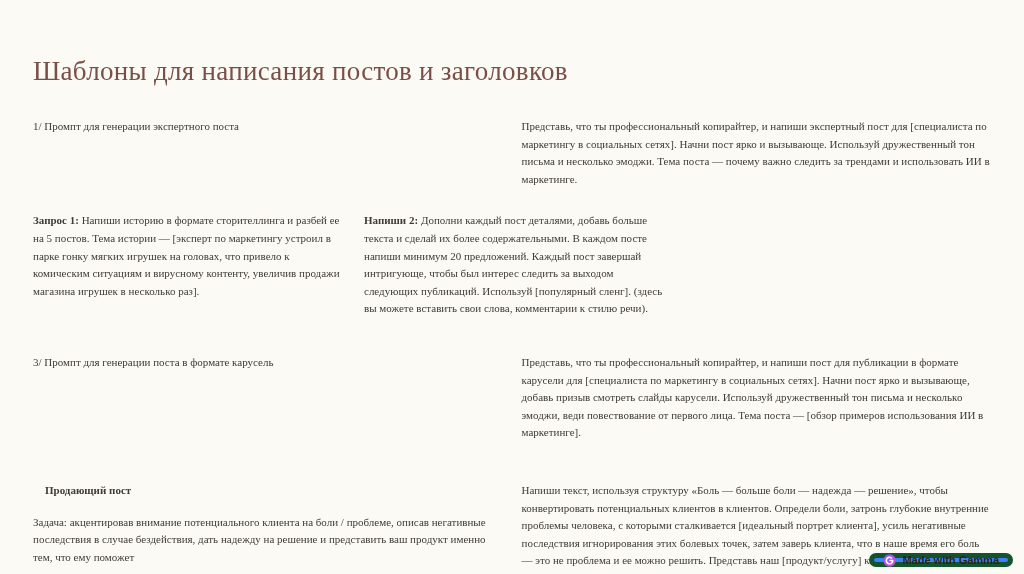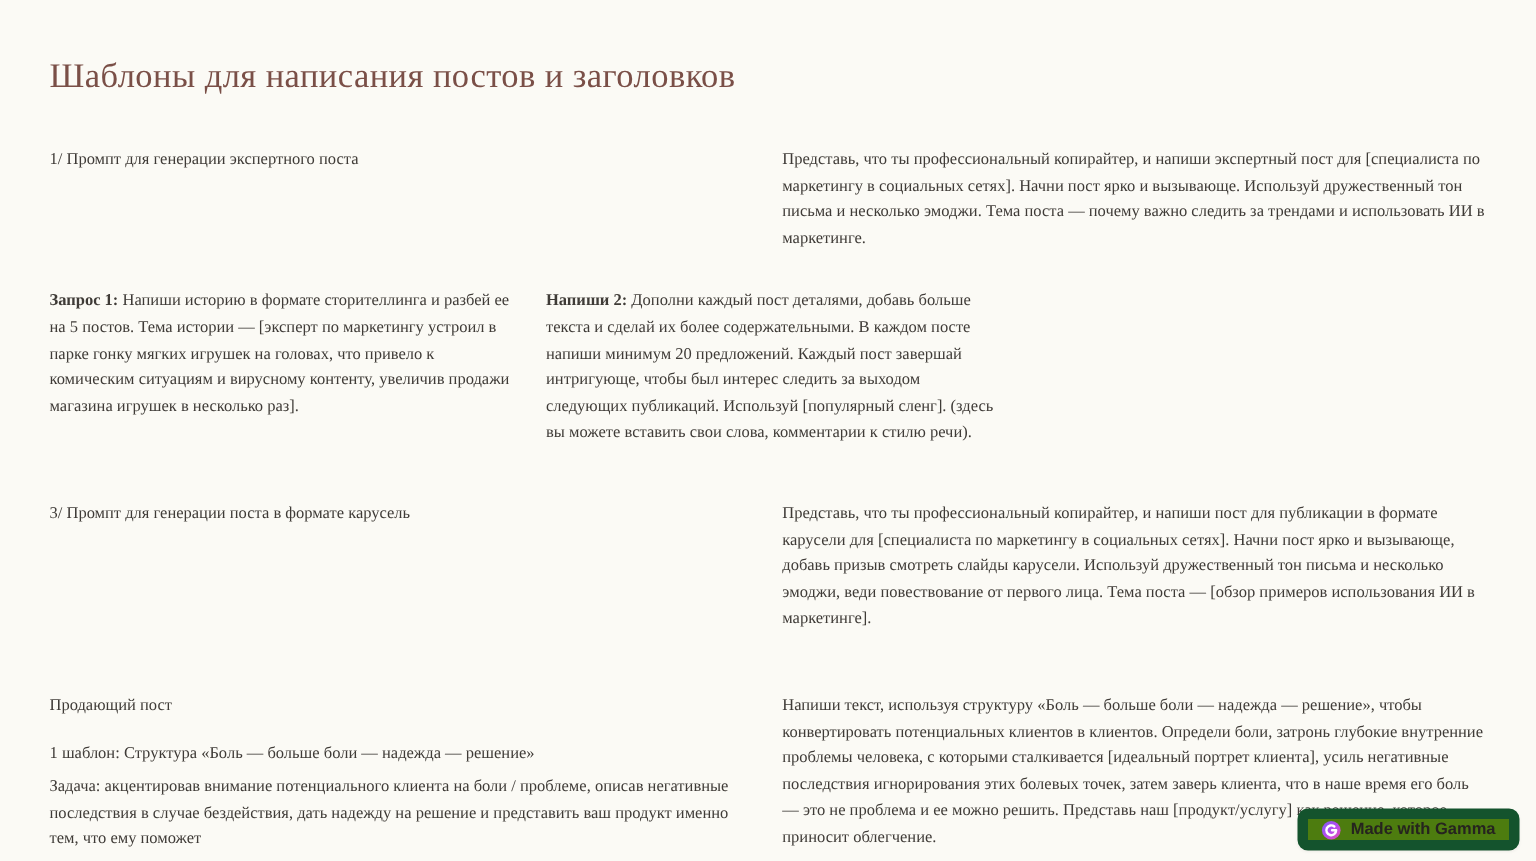--- a/index.html
+++ b/index.html
@@ -9,51 +9,52 @@
     width: 1024px;
     height: 574px;
     padding: 0 33px;
     background: #fbfaf5;
     font-family: "Liberation Serif", "DejaVu Serif", serif;
     color: #3f3b37;
     overflow: hidden;
   }
   .title {
     padding-top: 34px;
-    font-size: 23px;
+    font-size: 27px;
     line-height: 34px;
     font-weight: 400;
     letter-spacing: 0.3px;
     color: #7a4f47;
+    margin-top: 20px;
   }
   .row {
     display: grid;
     font-size: 11px;
     line-height: 17.6px;
   }
   .row.half   { grid-template-columns: 1fr 1fr; column-gap: 19px; }
   .row.thirds { grid-template-columns: 310px 300px 1fr; column-gap: 21px; }
   .r1 { margin-top: 30px; }
   .r2 { margin-top: 24px; }
   .r3 { margin-top: 36px; }
   .r4 { margin-top: 40px; }
   .b  { font-weight: 700; text-align: right; }
-  .stack .heading { font-weight: 400; margin-bottom: 14px; }
+  .stack .heading { font-weight: 700; margin-bottom: 14px; margin-left: 12px; }
   .stack .line1   { margin-bottom: 5px; }
   .badge {
     position: absolute;
     right: 11px;
     bottom: 7px;
     display: flex;
     align-items: center;
     gap: 6px;
-    height: 28px;
+    height: 14px;
     padding: 0 9px;
-    background: #4d7c0f;
-    border: 7px solid #14532d;
+    background: #3b82f6;
+    border: 5px solid #14532d;
     border-radius: 7px;
     box-shadow: 0 1px 2px rgba(0,0,0,0.05);
     font-family: "Liberation Sans", "DejaVu Sans", sans-serif;
     font-size: 11px;
     font-weight: 700;
     color: #26241f;
     cursor: pointer;
   }
   .badge svg { display: block; }
 </style>
@@ -75,21 +76,20 @@
   </section>
 
   <section class="row half r3">
     <div>3/ Промпт для генерации поста в формате карусель</div>
     <div>Представь, что ты профессиональный копирайтер, и напиши пост для публикации в формате карусели для [специалиста по маркетингу в социальных сетях]. Начни пост ярко и вызывающе, добавь призыв смотреть слайды карусели. Используй дружественный тон письма и несколько эмоджи, веди повествование от первого лица. Тема поста — [обзор примеров использования ИИ в маркетинге].</div>
   </section>
 
   <section class="row half r4">
     <div class="stack">
       <div class="heading">Продающий пост</div>
-      <p class="line1">1 шаблон: Структура «Боль — больше боли — надежда — решение»</p>
       <p>Задача: акцентировав внимание потенциального клиента на боли / проблеме, описав негативные последствия в случае бездействия, дать надежду на решение и представить ваш продукт именно тем, что ему поможет</p>
     </div>
     <div>Напиши текст, используя структуру «Боль — больше боли — надежда — решение», чтобы конвертировать потенциальных клиентов в клиентов. Определи боли, затронь глубокие внутренние проблемы человека, с которыми сталкивается [идеальный портрет клиента], усиль негативные последствия игнорирования этих болевых точек, затем заверь клиента, что в наше время его боль — это не проблема и ее можно решить. Представь наш [продукт/услугу] как решение, которое приносит облегчение.</div>
   </section>
 
   <div class="badge">
     <span>
       <svg width="13" height="13" viewBox="0 0 24 24">
         <defs>
           <linearGradient id="gg" x1="0" y1="0" x2="1" y2="1">

